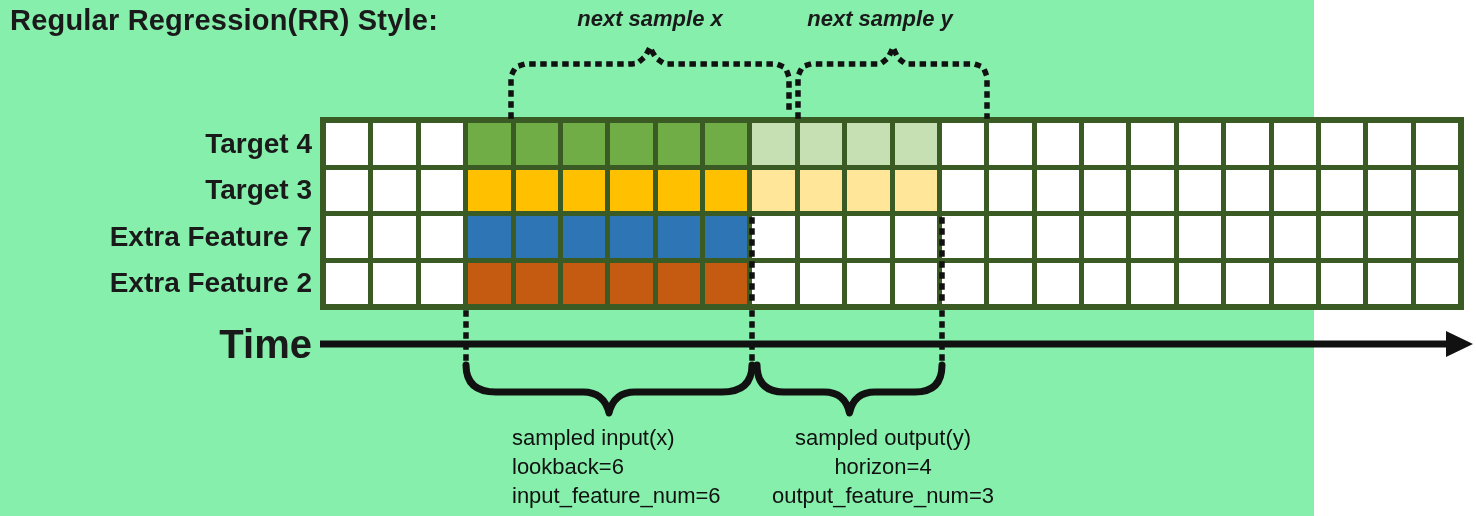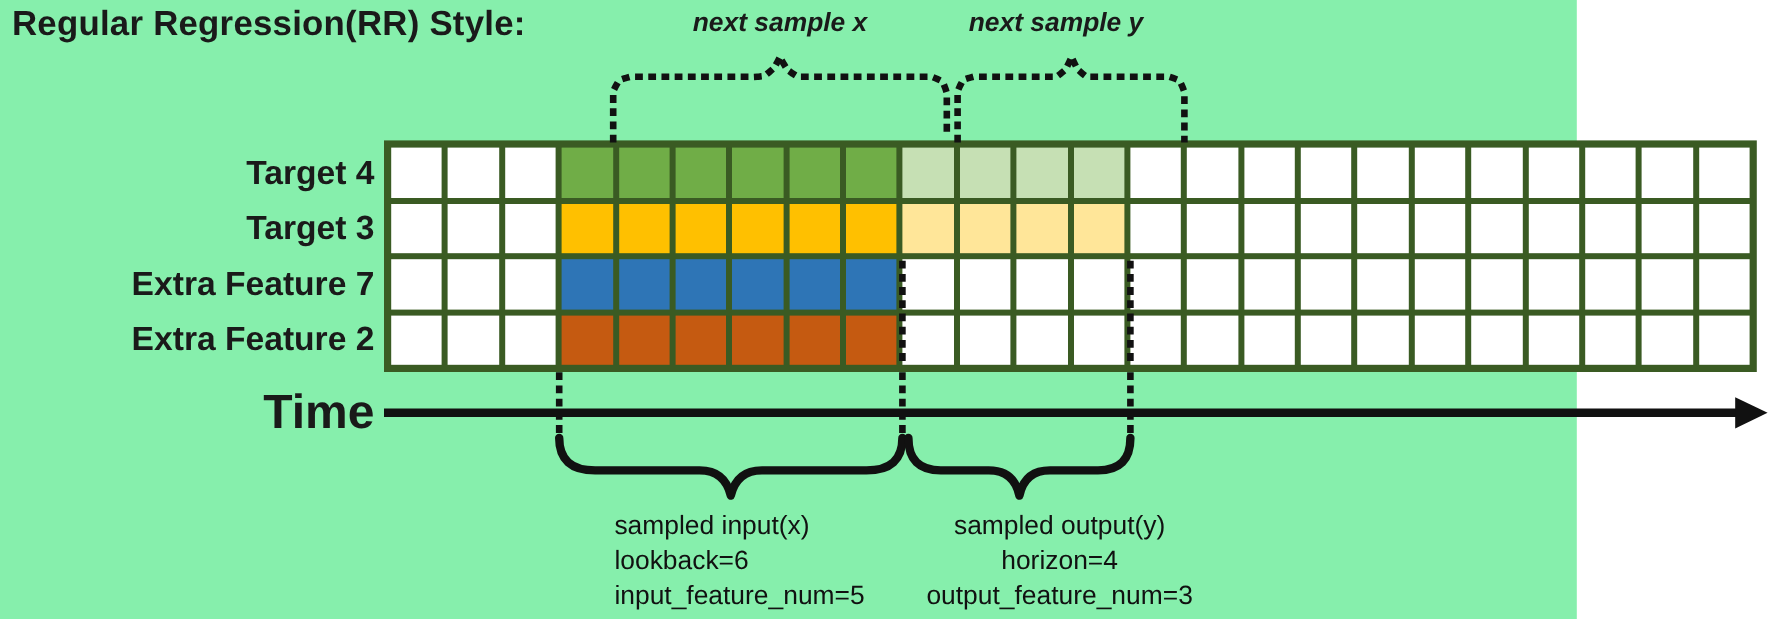--- a/index.html
+++ b/index.html
@@ -186,21 +186,21 @@
     <path d="M466,365 Q466,392 496,392 H583 Q604,392 609,413 Q614,392 635,392 H722 Q752,392 752,365" fill="none" stroke="#111" stroke-width="7" stroke-linecap="round" stroke-linejoin="round"></path>
 
     <path d="M757,365 Q757,392 784,392 H824 Q845,392 849.5,413 Q854,392 875,392 H915 Q942,392 942,365" fill="none" stroke="#111" stroke-width="7" stroke-linecap="round" stroke-linejoin="round"></path>
   </svg>
 
   <div class="time-label">Time</div>
 
   <div class="note left">
     <span>sampled input(x)</span>
     <span>lookback=6</span>
-    <span>input_feature_num=5</span>
+    <span>input_feature_num=6</span>
   </div>
 
   <div class="note right">
     <span>sampled output(y)</span>
     <span>horizon=4</span>
     <span>output_feature_num=3</span>
   </div>
 
 </div>
 

